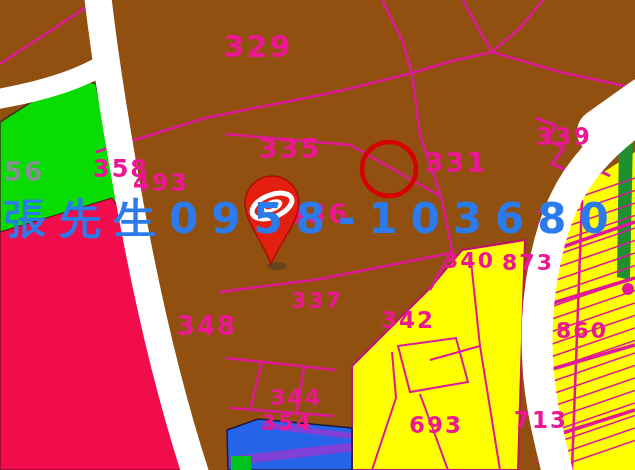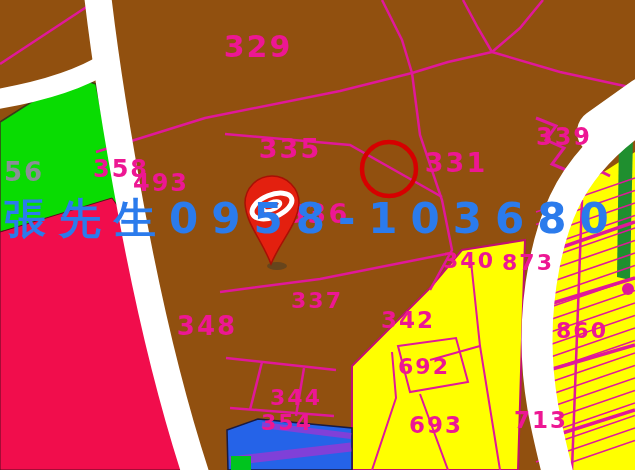--- a/index.html
+++ b/index.html
@@ -122,21 +122,20 @@
       <div class="parcel-label" style="left: 14px; top: 172px; font-size: 26px; color: rgb(138, 143, 150);">356</div>
       <div class="parcel-label" style="left: 121px; top: 169px; font-size: 24px; color: rgb(237, 23, 147);">358</div>
       <div class="parcel-label" style="left: 161px; top: 183px; font-size: 24px; color: rgb(237, 23, 147);">493</div>
       <div class="parcel-label" style="left: 318px; top: 213px; font-size: 27px; color: rgb(237, 23, 147);">336</div>
       <div class="parcel-label" style="left: 317px; top: 292px; font-size: 22px; color: rgb(237, 23, 147); margin-top: 8px;">337</div>
       <div class="parcel-label" style="left: 207px; top: 326px; font-size: 26px; color: rgb(237, 23, 147);">348</div>
       <div class="parcel-label" style="left: 396px; top: 320px; font-size: 23px; color: rgb(237, 23, 147); margin-left: 12px;">342</div>
       <div class="parcel-label" style="left: 469px; top: 260px; font-size: 22px; color: rgb(237, 23, 147);">340</div>
       <div class="parcel-label" style="left: 528px; top: 262px; font-size: 22px; color: rgb(237, 23, 147);">873</div>
       <div class="parcel-label" style="left: 582px; top: 330px; font-size: 22px; color: rgb(237, 23, 147);">860</div>
-      <div class="parcel-label" style="left: 424px; top: 366px; font-size: 22px; color: rgb(237, 23, 147);">692</div>
       <div class="parcel-label" style="left: 436px; top: 425px; font-size: 23px; color: rgb(237, 23, 147);">693</div>
       <div class="parcel-label" style="left: 541px; top: 420px; font-size: 23px; color: rgb(237, 23, 147);">713</div>
       <div class="parcel-label" style="left: 296px; top: 397px; font-size: 22px; color: rgb(237, 23, 147);">344</div>
       <div class="parcel-label" style="left: 287px; top: 422px; font-size: 22px; color: rgb(237, 23, 147);">354</div>
     </div>
 
   <svg class="pin-layer" width="635" height="470" viewBox="0 0 635 470">
     <circle cx="389" cy="169" r="27" fill="none" stroke="#D60000" stroke-width="4.5"></circle>
     <ellipse cx="277" cy="266" rx="10" ry="4" fill="rgba(70,60,40,0.55)"></ellipse>
     <g>

